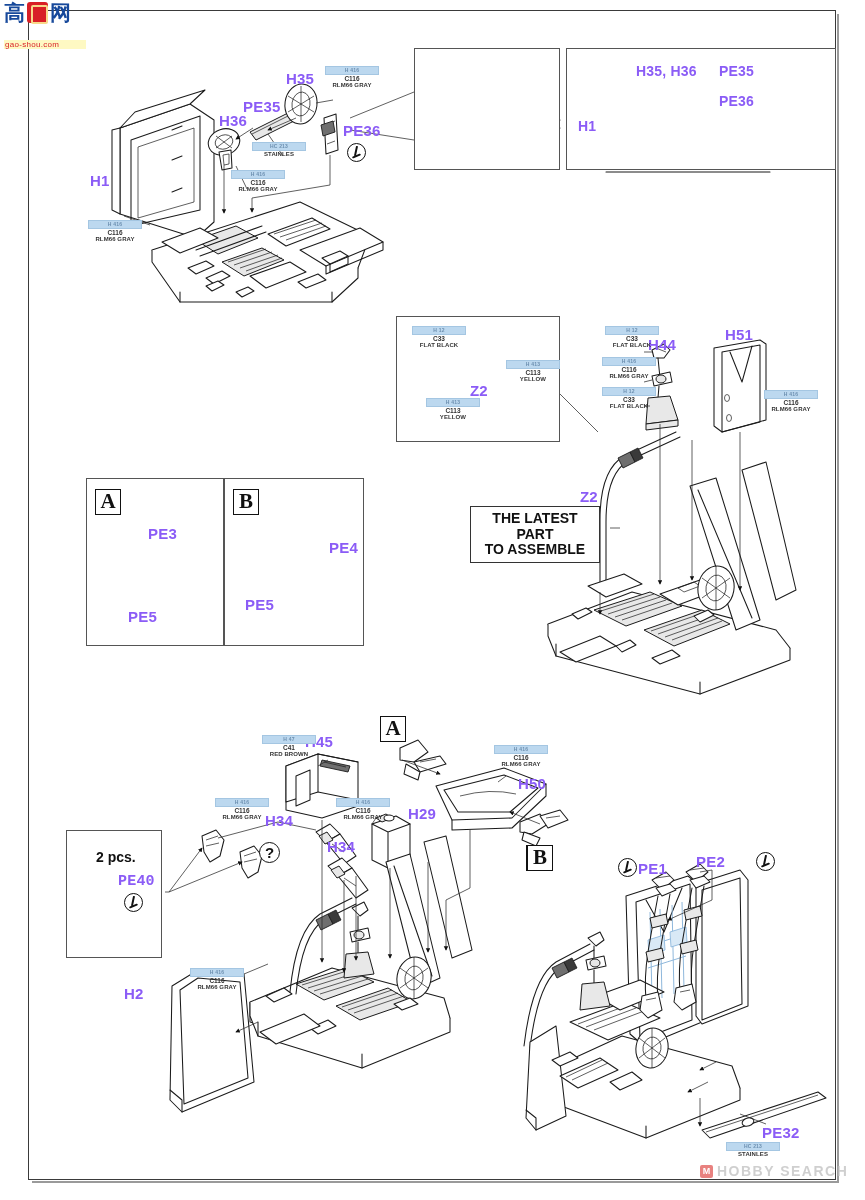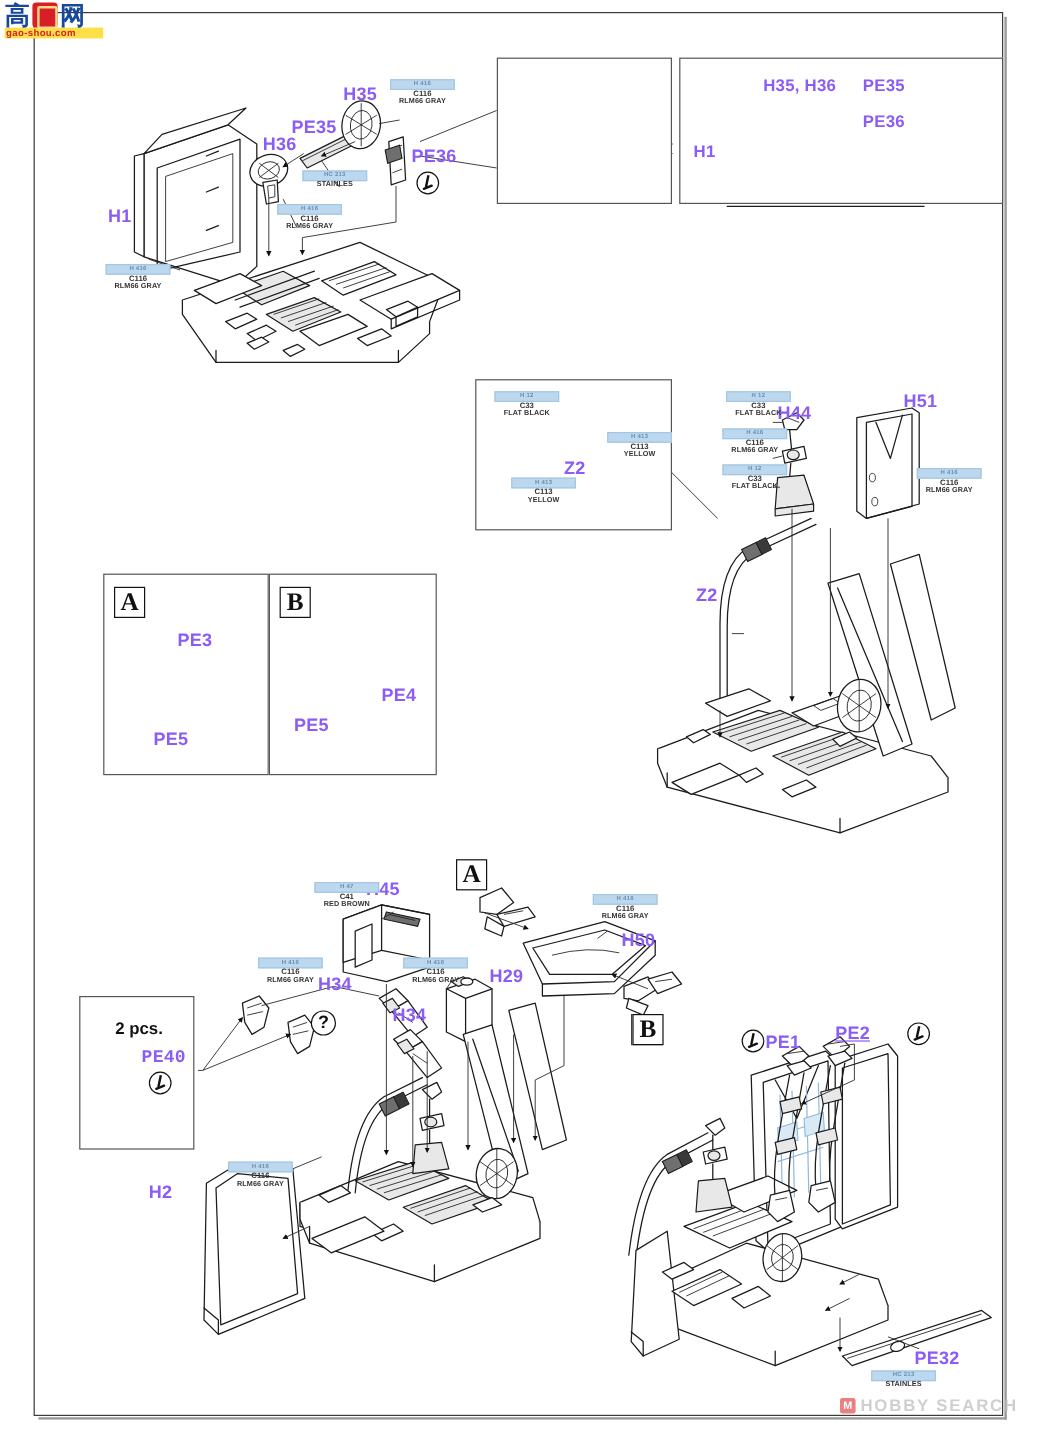--- a/index.html
+++ b/index.html
@@ -13,22 +13,22 @@
 
   
   .logo{position:absolute;left:4px;top:2px;width:82px;height:40px;}
   .logo .glyphs{display:flex;align-items:center;gap:2px;}
   .logo .gx{font-family:"DejaVu Sans",sans-serif;font-size:21px;font-weight:bold;
         color:#17499b;line-height:20px;}
   .logo .seal{width:21px;height:21px;border-radius:3px;background:#d81f26;
         position:relative;}
   .logo .seal:before{content:"";position:absolute;left:4px;top:3px;width:13px;height:15px;
         border:2px solid #f7d98a;border-radius:2px;}
-  .logo .url{font-size:8px;font-weight:bold;color:#d81f26;letter-spacing:.3px;
-        background:#fde047;padding:0 1px;margin-top:0;}
+  .logo .url{font-size:8px;font-weight:normal;color:#d81f26;letter-spacing:.3px;
+        background:#fef9c3;padding:0 1px;margin-top:17px;}
 
   
   .wmark{position:absolute;left:700px;top:1163px;display:flex;align-items:center;gap:4px;
          opacity:.72;}
   .wmark .m{width:13px;height:13px;background:#e0514f;border-radius:2px;color:#fff;
          font-size:9px;font-weight:bold;text-align:center;line-height:13px;}
   .wmark .t{font-size:14px;font-weight:bold;color:#bdbdbd;letter-spacing:1.5px;}
 
   
   .plabel{position:absolute;font-size:15px;font-weight:bold;color:#8b5cf6;white-space:nowrap;
@@ -601,21 +601,21 @@
     <div class="c">C113</div>
     <div class="n">YELLOW</div>
   </div>
   <div class="paint" style="left:506px;top:360px;">
     <div class="code">H 413</div>
     <div class="c">C113</div>
     <div class="n">YELLOW</div>
   </div>
 
   <div class="plabel" style="left:648px;top:336px;">H44</div>
-  <div class="plabel" style="left:725px;top:326px;margin-left:28px;">H51</div>
+  <div class="plabel" style="left:725px;top:326px;">H51</div>
   <div class="plabel" style="left:580px;top:488px;">Z2</div>
 
   <div class="paint" style="left:605px;top:326px;">
     <div class="code">H 12</div>
     <div class="c">C33</div>
     <div class="n">FLAT BLACK</div>
   </div>
   <div class="paint" style="left:602px;top:357px;">
     <div class="code">H 416</div>
     <div class="c">C116</div>
@@ -625,28 +625,32 @@
     <div class="code">H 12</div>
     <div class="c">C33</div>
     <div class="n">FLAT BLACK</div>
   </div>
   <div class="paint" style="left:764px;top:390px;">
     <div class="code">H 416</div>
     <div class="c">C116</div>
     <div class="n">RLM66 GRAY</div>
   </div>
 
+  <div class="notebox" style="left:470px;top:506px;width:130px;">
+    <div>THE LATEST PART</div>
+    <div>TO ASSEMBLE</div>
+  </div>
 
   <div class="ibox" style="left:86px;top:478px;width:138px;height:168px;"></div>
   <div class="ibox" style="left:224px;top:478px;width:140px;height:168px;"></div>
   <div class="abtag" style="left:95px;top:489px;">A</div>
   <div class="abtag" style="left:233px;top:489px;">B</div>
   <div class="plabel" style="left:148px;top:525px;">PE3</div>
   <div class="plabel" style="left:128px;top:608px;">PE5</div>
-  <div class="plabel" style="left:318px;top:539px;margin-top:32px;">PE4</div>
+  <div class="plabel" style="left:329px;top:539px;">PE4</div>
   <div class="plabel" style="left:245px;top:596px;">PE5</div>
 
   <div class="ibox" style="left:66px;top:830px;width:96px;height:128px;"></div>
   <div class="pcs" style="left:96px;top:849px;">2 pcs.</div>
   <div class="plabel" style="left:118px;top:873px;font-family:Liberation Mono, monospace;">PE40</div>
   <div class="bend" style="left:124px;top:893px;"></div>
 
   <div class="plabel" style="left:305px;top:733px;">H45</div>
   <div class="plabel" style="left:265px;top:812px;">H34</div>
   <div class="plabel" style="left:327px;top:838px;">H34</div>
@@ -680,21 +684,21 @@
   </div>
   <div class="paint" style="left:190px;top:968px;">
     <div class="code">H 416</div>
     <div class="c">C116</div>
     <div class="n">RLM66 GRAY</div>
   </div>
 
   <div class="abtag" style="left:527px;top:845px;">B</div>
   <div class="plabel" style="left:638px;top:860px;">PE1</div>
   <div class="bend" style="left:618px;top:858px;"></div>
-  <div class="plabel" style="left:696px;top:853px;text-decoration:underline;">PE2</div>
+  <div class="plabel" style="left:696px;top:853px;">PE2</div>
   <div class="bend" style="left:756px;top:852px;"></div>
   <div class="plabel" style="left:762px;top:1124px;">PE32</div>
   <div class="paint" style="left:726px;top:1142px;">
     <div class="code">HC 213</div>
     <div class="n">STAINLES</div>
   </div>
 
 </div>
 
 </body></html>

